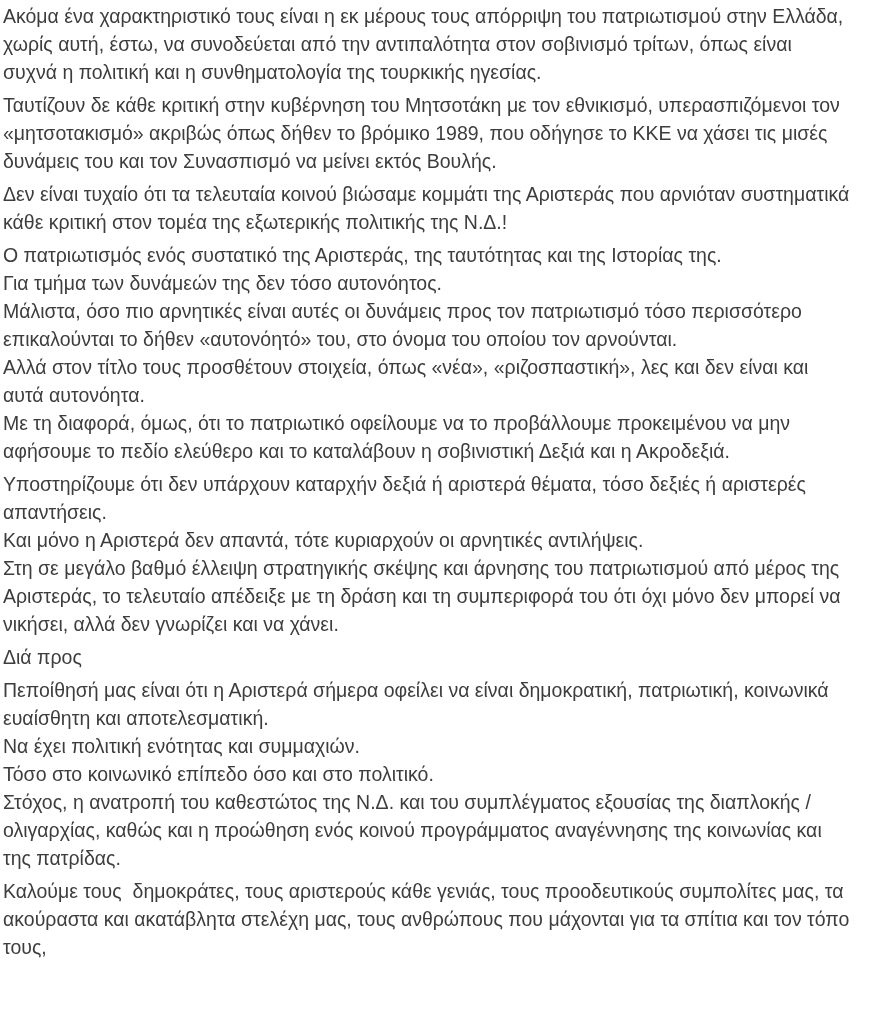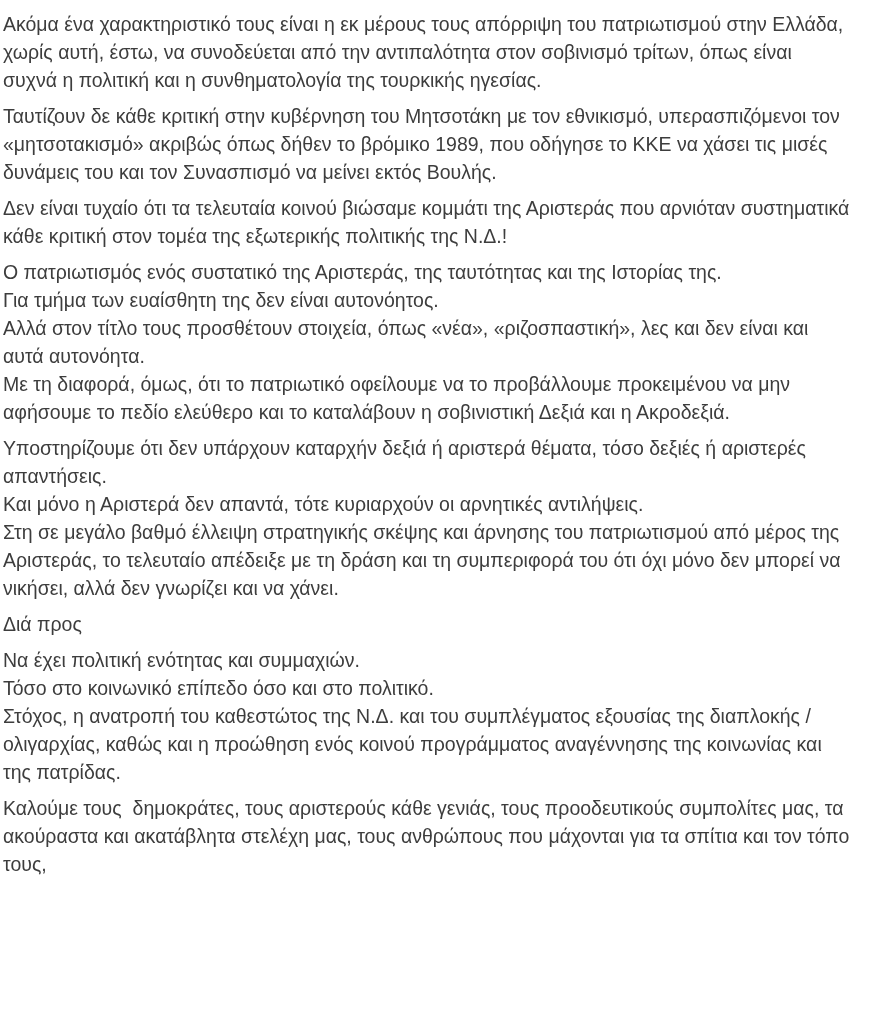--- a/index.html
+++ b/index.html
@@ -13,21 +13,21 @@
     overflow: hidden;
     box-sizing: border-box;
     padding: 2px 30px 0 3px;
     font-family: "Liberation Sans", "DejaVu Sans", sans-serif;
     font-size: 19.5px;
     line-height: 28px;
     color: #3d3d3d;
     -webkit-font-smoothing: antialiased;
   }
   .article { width: 100%; }
-  .para { margin: 8px 0 5px 0; padding: 0; }
+  .para { margin: 0 0 5px 0; padding: 0; }
   .line {
     display: block;
     white-space: pre-wrap; 
   }
 </style>
 </head>
 <body>
 
 <main class="article">
 
@@ -39,36 +39,38 @@
     <span class="line">Ταυτίζουν δε κάθε κριτική στην κυβέρνηση του Μητσοτάκη με τον εθνικισμό, υπερασπιζόμενοι τον «μητσοτακισμό» ακριβώς όπως δήθεν το βρόμικο 1989, που οδήγησε το ΚΚΕ να χάσει τις μισές δυνάμεις του και τον Συνασπισμό να μείνει εκτός Βουλής.</span>
   </p>
 
 
   <p class="para">
     <span class="line">Δεν είναι τυχαίο ότι τα τελευταία κοινού βιώσαμε κομμάτι της Αριστεράς που αρνιόταν συστηματικά κάθε κριτική στον τομέα της εξωτερικής πολιτικής της Ν.Δ.!</span>
   </p>
 
   <p class="para">
     <span class="line">Ο πατριωτισμός ενός συστατικό της Αριστεράς, της ταυτότητας και της Ιστορίας της.</span>
-    <span class="line">Για τμήμα των ευαίσθητη της δεν είναι αυτονόητος.</span>
+    <span class="line">Για τμήμα των δυνάμεών της δεν τόσο αυτονόητος.</span>
+    <span class="line">Μάλιστα, όσο πιο αρνητικές είναι αυτές οι δυνάμεις προς τον πατριωτισμό τόσο περισσότερο επικαλούνται το δήθεν «αυτονόητό» του, στο όνομα του οποίου τον αρνούνται.</span>
     <span class="line">Αλλά στον τίτλο τους προσθέτουν στοιχεία, όπως «νέα», «ριζοσπαστική», λες και δεν είναι και αυτά αυτονόητα.</span>
     <span class="line">Με τη διαφορά, όμως, ότι το πατριωτικό οφείλουμε να το προβάλλουμε προκειμένου να μην αφήσουμε το πεδίο ελεύθερο και το καταλάβουν η σοβινιστική Δεξιά και η Ακροδεξιά.</span>
   </p>
 
   <p class="para">
     <span class="line">Υποστηρίζουμε ότι δεν υπάρχουν καταρχήν δεξιά ή αριστερά θέματα, τόσο δεξιές ή αριστερές απαντήσεις.</span>
     <span class="line">Και μόνο η Αριστερά δεν απαντά, τότε κυριαρχούν οι αρνητικές αντιλήψεις.</span>
     <span class="line">Στη σε μεγάλο βαθμό έλλειψη στρατηγικής σκέψης και άρνησης του πατριωτισμού από μέρος της Αριστεράς, το τελευταίο απέδειξε με τη δράση και τη συμπεριφορά του ότι όχι μόνο δεν μπορεί να νικήσει, αλλά δεν γνωρίζει και να χάνει.</span>
   </p>
 
   <p class="para">
     <span class="line">Διά προς</span>
   </p>
 
   <p class="para">
+    <span class="line">Πεποίθησή μας είναι ότι η Αριστερά σήμερα οφείλει να είναι δημοκρατική, πατριωτική, κοινωνικά ευαίσθητη και αποτελεσματική.</span>
     <span class="line">Να έχει πολιτική ενότητας και συμμαχιών.</span>
     <span class="line">Τόσο στο κοινωνικό επίπεδο όσο και στο πολιτικό.</span>
     <span class="line">Στόχος, η ανατροπή του καθεστώτος της Ν.Δ. και του συμπλέγματος εξουσίας της διαπλοκής / ολιγαρχίας, καθώς και η προώθηση ενός κοινού προγράμματος αναγέννησης της κοινωνίας και της πατρίδας.</span>
   </p>
 
   <p class="para">
     <span class="line">Καλούμε τους  δημοκράτες, τους αριστερούς κάθε γενιάς, τους προοδευτικούς συμπολίτες μας, τα ακούραστα και ακατάβλητα στελέχη μας, τους ανθρώπους που μάχονται για τα σπίτια και τον τόπο τους,</span>
   </p>
 
 </main>

